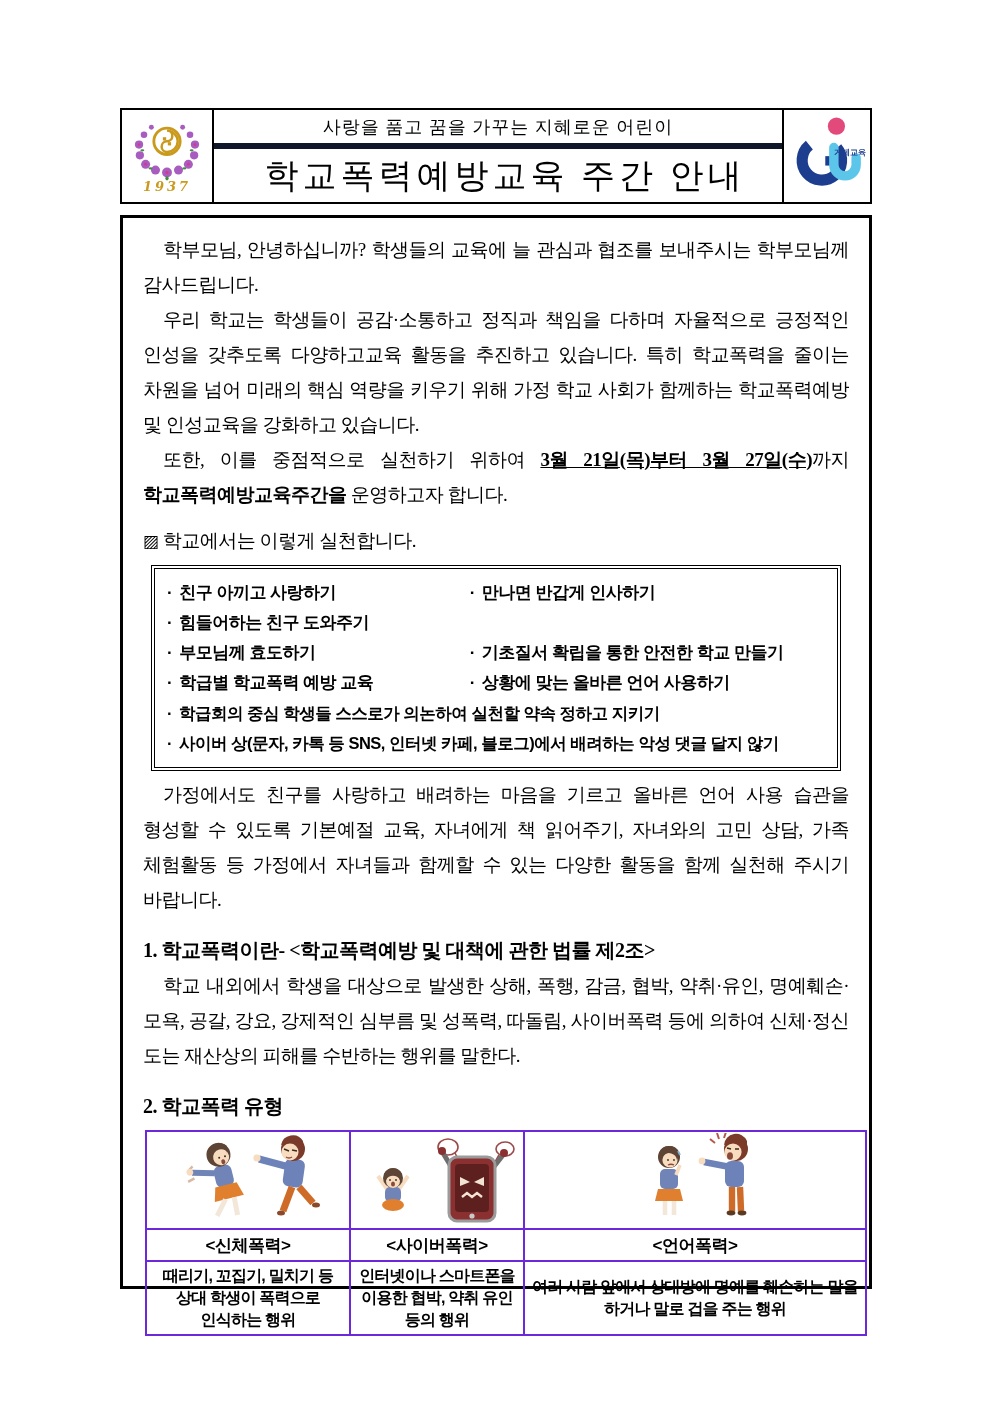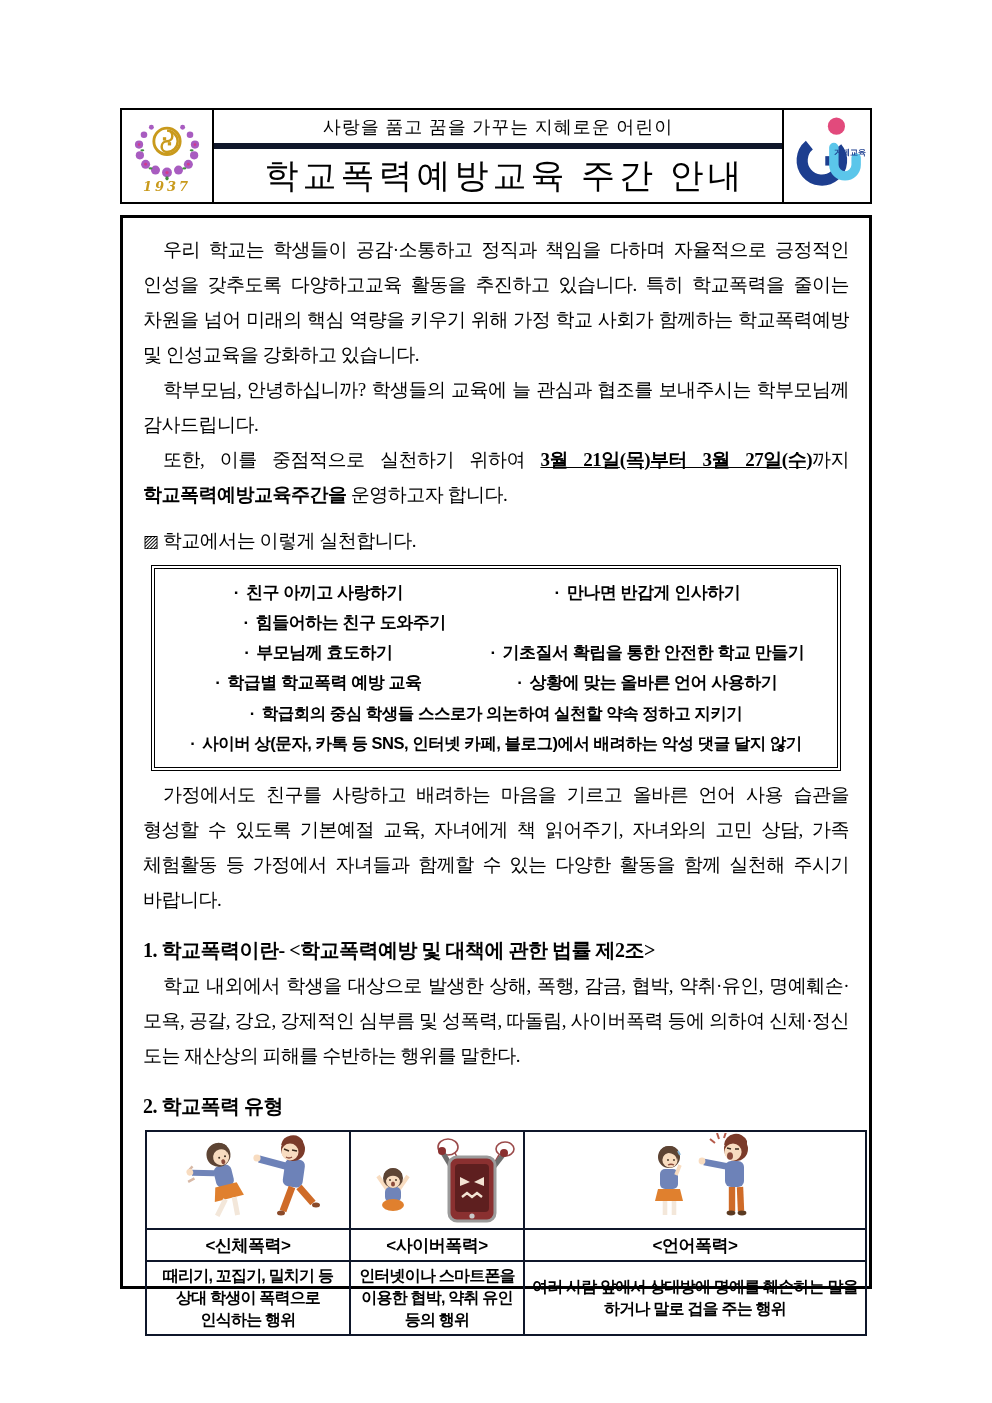--- a/index.html
+++ b/index.html
@@ -30,34 +30,34 @@
   .para{margin:0;font-size:19px;line-height:35px;text-align:justify;text-indent:20px;
         letter-spacing:-0.5px;word-break:keep-all;}
   .bu{font-weight:bold;text-decoration:underline;}
   .b{font-weight:bold;}
 
   .practice-heading{margin:12px 0 0 0;font-size:19px;line-height:34px;letter-spacing:-0.5px;}
   .practice-heading .marker{font-size:17px;}
 
   .practice-box{border:4px double #000;margin:6px 8px 0 8px;padding:9px 12px;
                 font-family:"Liberation Sans",sans-serif;font-weight:bold;font-size:17px;
-                letter-spacing:-0.5px;text-align:center;}
+                letter-spacing:-0.5px;}
   .p-row{display:flex;line-height:30px;white-space:nowrap;}
   .p-l{width:46%;}
   .p-r{width:54%;}
   .p-full{line-height:30px;white-space:nowrap;font-size:16.5px;}
   .dot{margin-right:7px;}
 
   .fam{margin-top:6px;}
 
   .sec-title{font-size:20px;font-weight:bold;margin:20px 0 4px 0;letter-spacing:-0.5px;}
 
   
   table.types{border-collapse:collapse;margin:10px 0 0 2px;table-layout:fixed;width:714px;}
-  table.types td{border:2px solid #0f172a;text-align:center;vertical-align:middle;
+  table.types td{border:2px solid #6d28d9;text-align:center;vertical-align:middle;
                  font-family:"Liberation Sans",sans-serif;font-weight:bold;padding:0;}
   .col1{width:202px;}.col2{width:172px;}.col3{width:340px;}
   td.img-cell{height:96px;background:#fff;}
   td.lbl-cell{height:30px;font-size:17px;letter-spacing:-0.5px;}
   td.desc-cell{height:72px;font-size:16px;line-height:22px;letter-spacing:-0.8px;
                padding:2px 8px;word-break:keep-all;}
 </style>
 </head>
 <body>
 
@@ -117,22 +117,22 @@
           <circle cx="36" cy="57" r="23" fill="none" stroke="#1d3e8f" stroke-width="13" stroke-dasharray="108 37" transform="rotate(-40 36 57)"></circle>
           <rect x="40" y="52" width="17" height="11" fill="#1d3e8f"></rect>
           <path d="M50 42 v20 a13 13 0 0 0 26 0 v-8" fill="none" stroke="#5bc6ea" stroke-width="11" stroke-linecap="round"></path>
         </svg>
         <span class="logo-text">거제교육</span>
       </div>
     </div>
 
     <div class="main-box">
 
+      <p class="para">학부모님, 안녕하십니까? 학생들의 교육에 늘 관심과 협조를 보내주시는 학부모님께 감사드립니다.</p>
       <p class="para">우리 학교는 학생들이 공감·소통하고 정직과 책임을 다하며 자율적으로 긍정적인 인성을 갖추도록 다양하고교육 활동을 추진하고 있습니다. 특히 학교폭력을 줄이는 차원을 넘어 미래의 핵심 역량을 키우기 위해 가정 학교 사회가 함께하는 학교폭력예방 및 인성교육을 강화하고 있습니다.</p>
-      <p class="para">학부모님, 안녕하십니까? 학생들의 교육에 늘 관심과 협조를 보내주시는 학부모님께 감사드립니다.</p>
       <p class="para"><span>또한, 이를 중점적으로 실천하기 위하여 </span><span class="bu">3월 21일(목)부터 3월 27일(수)</span><span>까지 </span><span class="b">학교폭력예방교육주간을</span><span> 운영하고자 합니다.</span></p>
 
       <p class="practice-heading"><span class="marker">▨</span> <span>학교에서는 이렇게 실천합니다.</span></p>
 
       <div class="practice-box">
         <div class="p-row">
           <div class="p-l"><span class="dot">·</span><span>친구 아끼고 사랑하기</span></div>
           <div class="p-r"><span class="dot">·</span><span>만나면 반갑게 인사하기</span></div>
         </div>
         <div class="p-row">

